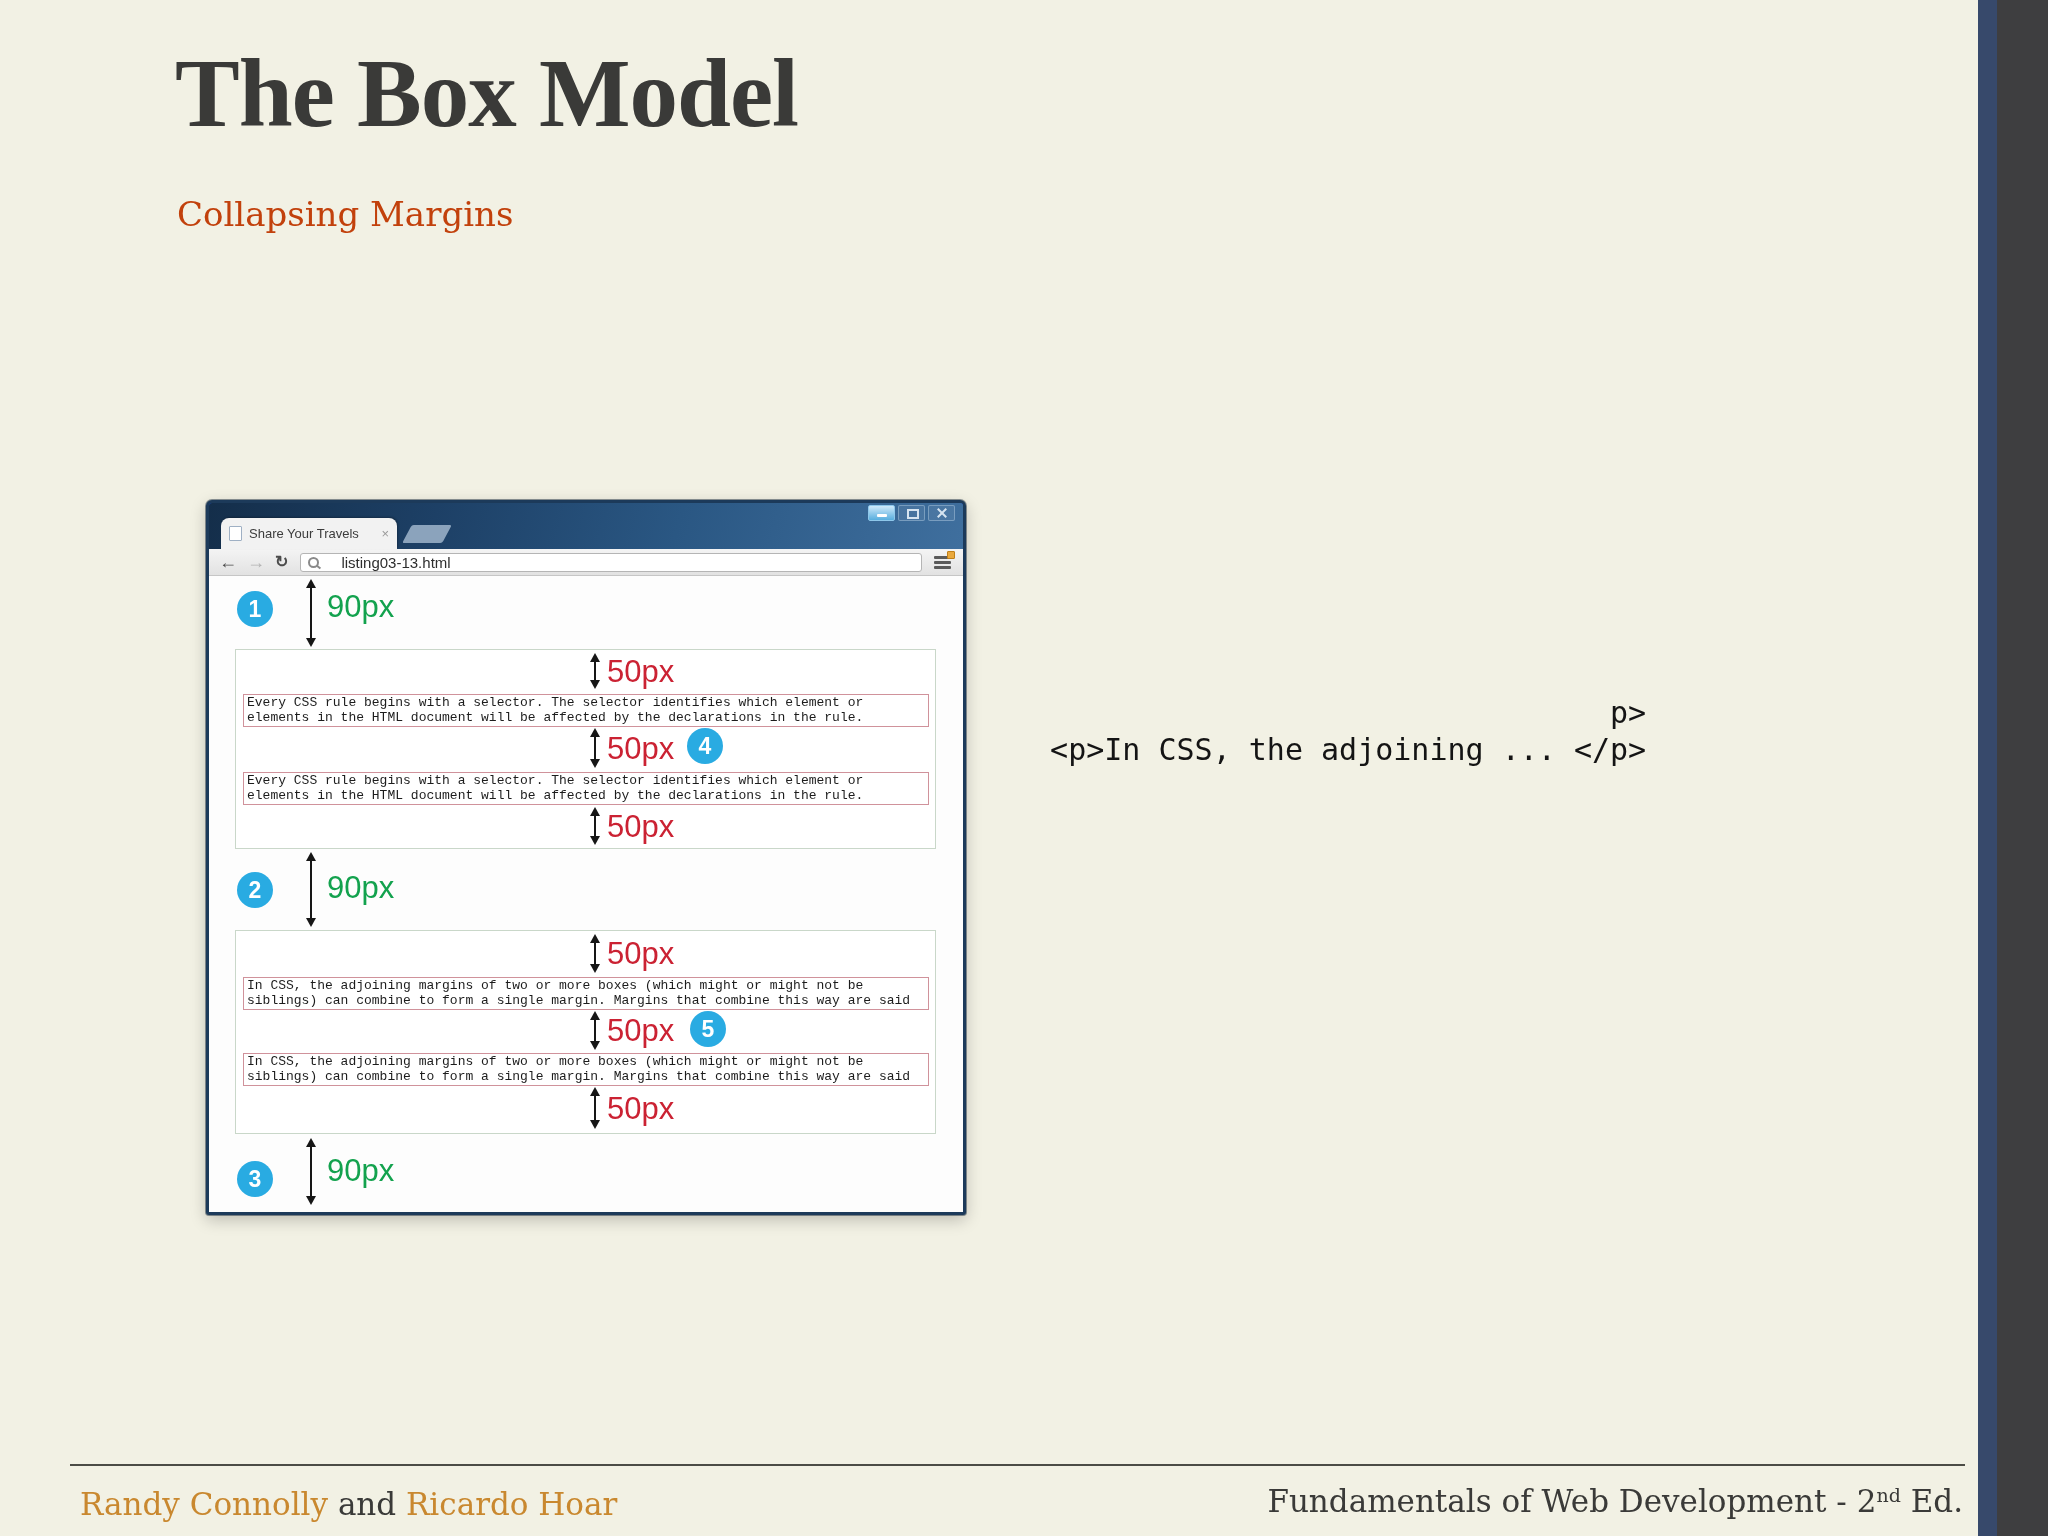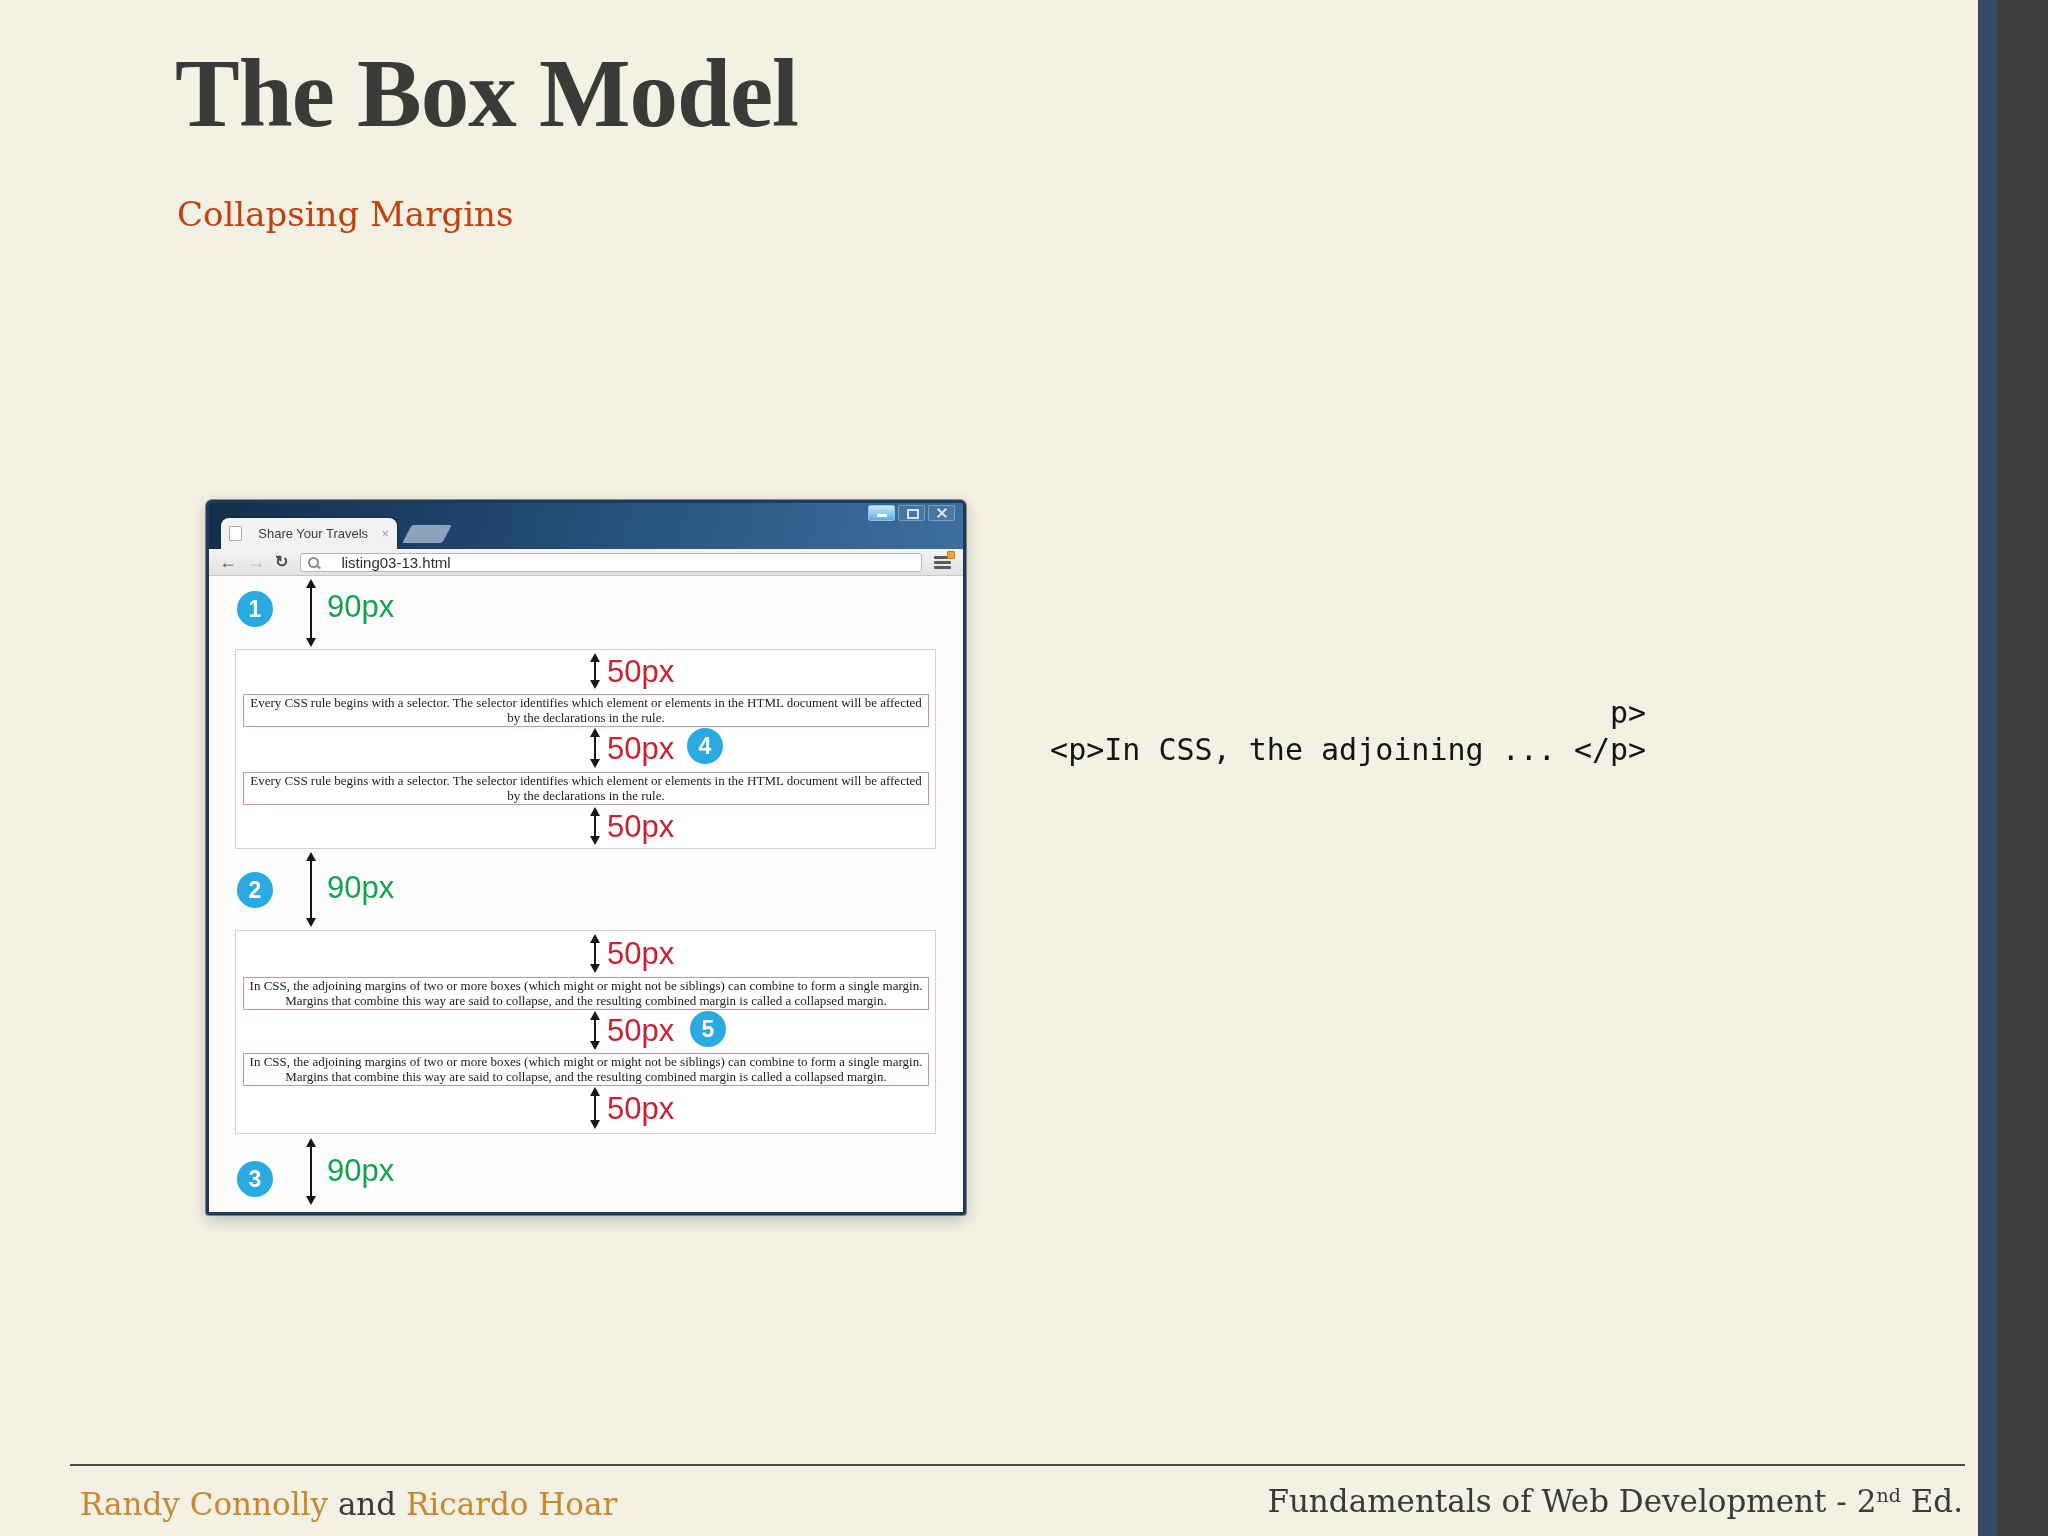--- a/index.html
+++ b/index.html
@@ -43,21 +43,21 @@
   .footer-right{
     position:absolute;right:85px;top:1483px;
     font-family:"DejaVu Serif",serif;font-size:31px;color:#3a3a38;white-space:nowrap;
   }
   .sup{font-size:19px;vertical-align:10px;margin-top:28px;}
 
   
   .bwindow{
     position:absolute;left:206px;top:500px;width:754px;height:709px;
     border:3px solid #1c3a5a;border-radius:6px 6px 3px 3px;
-    background:#1d4ed8;box-shadow:0 0 0 1px rgba(10,30,50,.45),0 5px 16px rgba(0,0,0,.22);text-align:center;
+    background:#1d4ed8;box-shadow:0 0 0 1px rgba(10,30,50,.45),0 5px 16px rgba(0,0,0,.22);
   }
   .titlebar{
     position:relative;height:46px;
     background:linear-gradient(105deg,#142e4a 0%,#1d4066 30%,#2a5783 62%,#3f6f9e 100%);
     border-radius:3px 3px 0 0;
   }
   .win-buttons{position:absolute;top:2px;right:8px;display:flex;gap:3px;}
   .wbtn{position:relative;width:27px;height:16px;border-radius:2px;
     background:rgba(255,255,255,.07);border:1px solid rgba(160,190,215,.55);box-sizing:border-box;}
   .wbtn-min{background:linear-gradient(#cfe9fa,#58aede);border-color:#8ec7ea;}
@@ -94,21 +94,21 @@
   .menu-badge{position:absolute;right:-4px;top:-5px;width:8px;height:8px;background:#e9a83c;border:1px solid #c07f18;border-radius:1px;box-sizing:border-box;}
   .client{position:relative;height:636px;background:#fdfdfd;overflow:hidden;}
 
   
   .obox{position:absolute;left:26px;width:701px;background:#fff;border:1px solid #c9d7c9;box-sizing:border-box;}
   .obox1{top:73px;height:200px;}
   .obox2{top:354px;height:204px;}
   .pbox{
     position:absolute;left:34px;width:686px;height:33px;
     border:1px solid #d0929b;background:#fff;box-sizing:border-box;
-    font-family:Liberation Serif, serif;font-size:13px;line-height:15px;color:#1c1c1c;
+    font-family:Liberation Mono, monospace;font-size:13px;line-height:15px;color:#1c1c1c;
     padding:0 3px;overflow:hidden;
   }
   .pbox1{top:118px;} .pbox2{top:196px;} .pbox3{top:401px;} .pbox4{top:477px;}
   .callout{
     position:absolute;width:36px;height:36px;border-radius:50%;
     background:#29abe2;color:#fff;font-size:23px;font-weight:bold;
     display:flex;align-items:center;justify-content:center;
   }
   .co1{left:28px;top:15px;} .co2{left:28px;top:296px;} .co3{left:28px;top:585px;}
   .co4{left:478px;top:152px;} .co5{left:481px;top:435px;}

